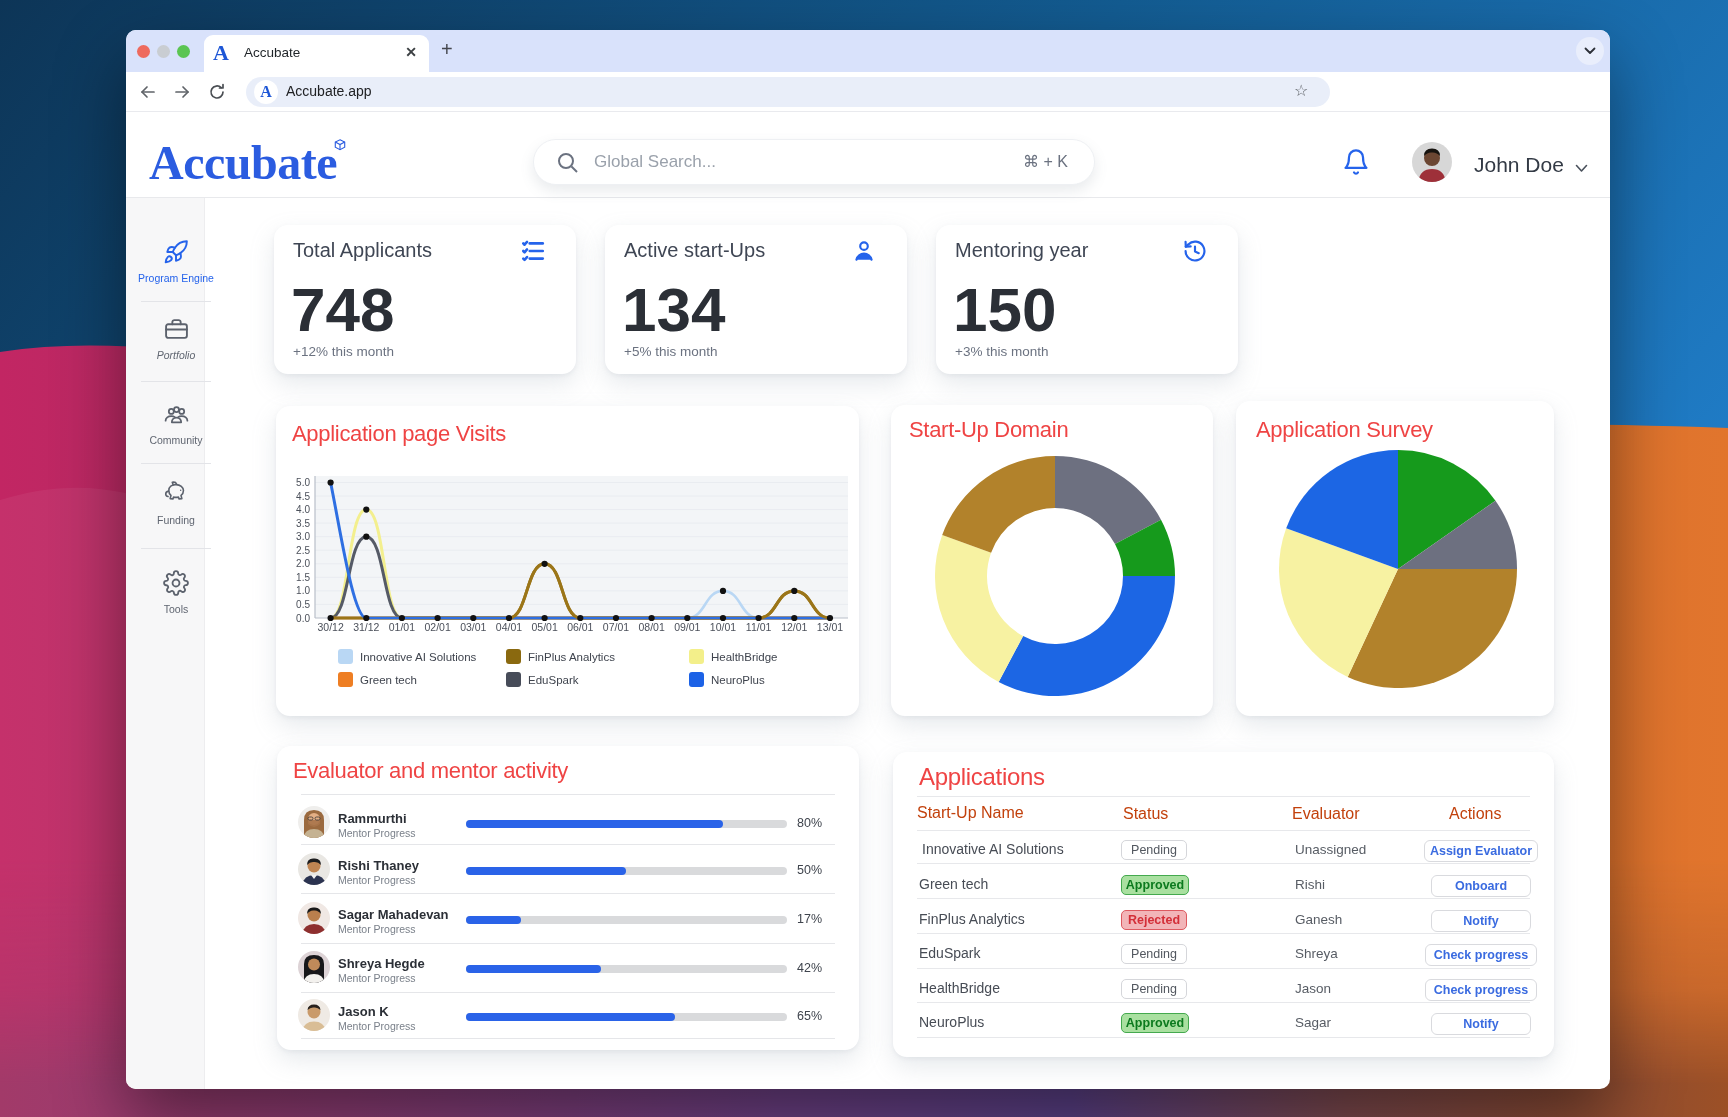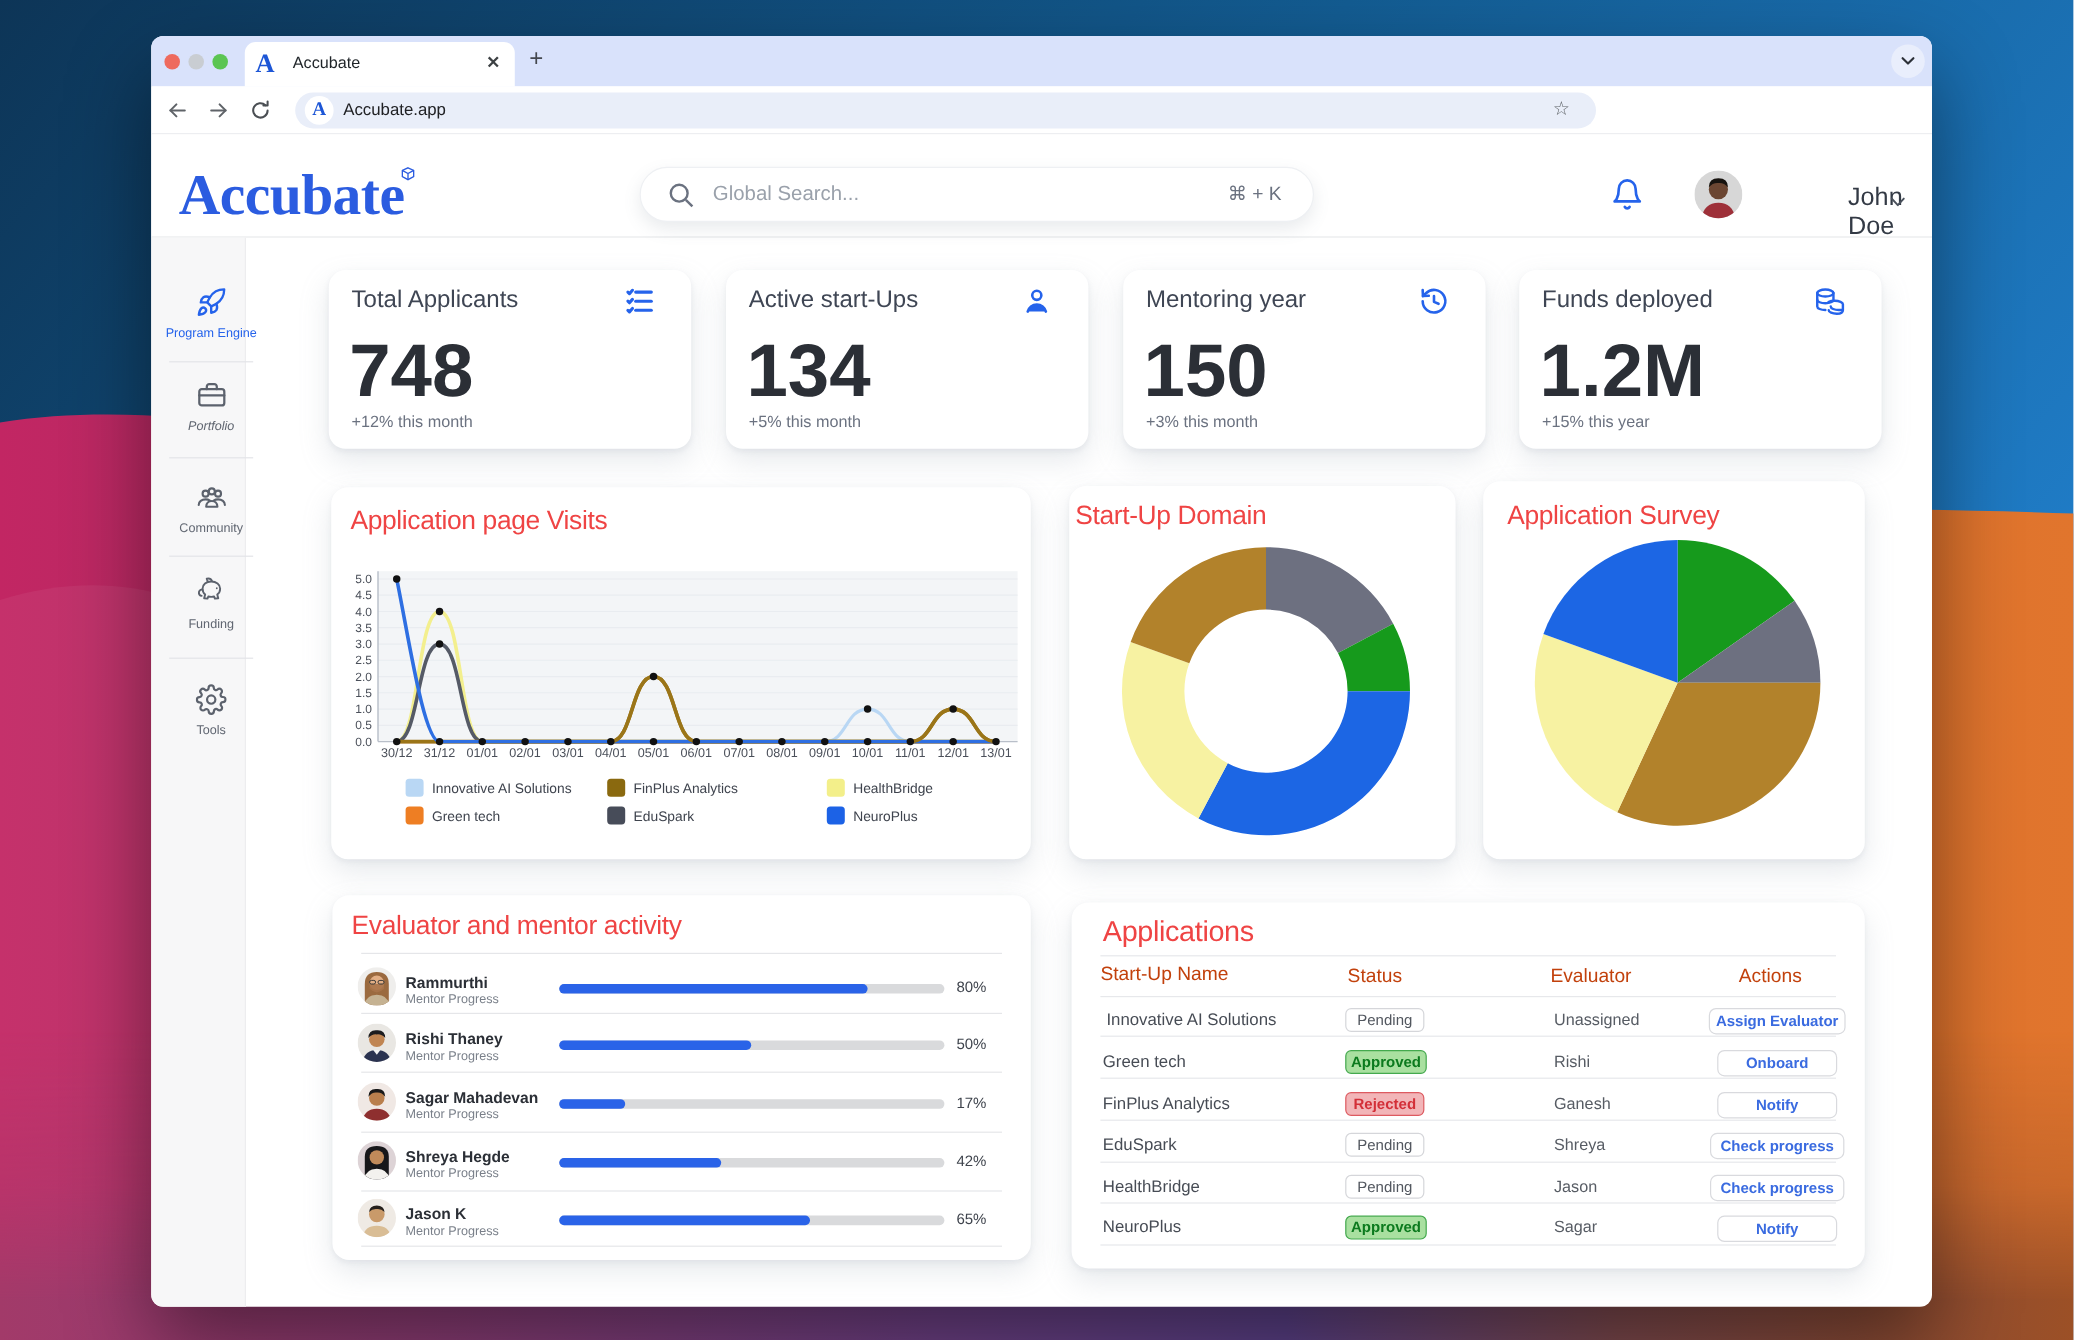--- a/index.html
+++ b/index.html
@@ -18,21 +18,21 @@
 #urlpill { position:absolute; left:120px; top:5px; width:1084px; height:30px; background:#e9eef9; border-radius:15px; }
 #urlfav { position:absolute; left:8px; top:3px; width:24px; height:24px; background:#fff; border-radius:50%; text-align:center; font-family:"Liberation Serif",serif; font-weight:bold; color:#1d56d6; font-size:16px; line-height:24px; }
 #urltxt { position:absolute; left:40px; top:6px; font-size:14px; color:#202124; }
 #star { position:absolute; left:1048px; top:4px; font-size:16px; color:#5f6368; }
 
 #apphead { position:absolute; left:0; top:82px; width:1484px; height:86px; background:#fff; border-bottom:1px solid #e8e9ec; }
 #logo { position:absolute; left:23px; top:23px; font-family:"Liberation Serif",serif; font-weight:bold; font-size:48px; color:#2b5ce0; letter-spacing:-0.5px; }
 #searchbar { position:absolute; left:407px; top:27px; width:562px; height:46px; background:#fff; border:1px solid #eef0f3; border-radius:23px; box-shadow:0 6px 14px rgba(99,115,129,0.14); }
 #searchtxt { position:absolute; left:60px; top:12px; font-size:17px; color:#9aa1ab; }
 #cmdk { position:absolute; right:26px; top:12px; font-size:16px; color:#6b7280; }
-#johndoe { position:absolute; left:1414px; top:41px; font-size:21px; color:#333a45; }
+#johndoe { position:absolute; left:1348px; top:41px; font-size:21px; color:#333a45; }
 
 #sidebar { position:absolute; left:0; top:168px; width:79px; height:891px; background:#f7f7f8; border-right:1px solid #ededef; }
 .sitem { position:absolute; left:0; width:100px; text-align:center; }
 .sitem .lbl { font-size:10.5px; color:#606671; margin-top:7px; }
 .sitem.act .lbl { color:#2563eb; }
 .sdiv { position:absolute; left:15px; width:70px; border-top:1px solid #e3e4e8; }
 
 .card { position:absolute; background:#fff; border-radius:14px; box-shadow:0 2px 4px rgba(145,158,171,0.12), 0 10px 24px rgba(145,158,171,0.22); }
 .stat .t { position:absolute; left:19px; top:14px; font-size:20px; color:#3f4654; }
 .stat .ic { position:absolute; right:30px; top:13px; }
@@ -242,32 +242,20 @@
   </div>
   <div class="card stat" style="left:810px;top:195px;width:302px;height:149px;">
     <div class="t">Mentoring year</div>
     <svg class="ic" width="26" height="26" viewBox="0 0 24 24" fill="none" stroke="#2563eb" stroke-width="2" stroke-linecap="round" stroke-linejoin="round">
         <path d="M3.3 12a8.7 8.7 0 1 0 2.5-6.1L3.5 8"></path>
         <polyline points="3.3,3.5 3.5,8 8,7.8"></polyline>
         <polyline points="12,8 12,12.5 15.5,14"></polyline>
       </svg>
     <div class="n">150</div>
     <div class="s">+3% this month</div>
-  </div>
-  <div class="card stat" style="left:1140px;top:195px;width:302px;height:149px;">
-    <div class="t">Funds deployed</div>
-    <svg class="ic" width="27" height="27" viewBox="0 0 24 24" fill="none" stroke="#2563eb" stroke-width="1.8" stroke-linecap="round" stroke-linejoin="round">
-        <ellipse cx="9" cy="5.5" rx="6" ry="2.6"></ellipse>
-        <path d="M3 5.5v5c0 1.4 2.7 2.6 6 2.6s6-1.2 6-2.6v-5"></path>
-        <path d="M3 10.5v5c0 1.4 2.7 2.6 6 2.6"></path>
-        <path d="M13 15.5c0 1.4 2.7 2.6 6 2.6s2-.1 2-.1"></path>
-        <path d="M11.5 18.2c0 1.4 2.7 2.6 6 2.6 3.3 0 4.5-1.2 4.5-2.6v-4.4c0-1.4-2.7-2.6-6-2.6-1.9 0-3.6.4-4.7 1"></path>
-      </svg>
-    <div class="n">1.2M</div>
-    <div class="s">+15% this year</div>
   </div>
 
   <div class="card" style="left:150px;top:376px;width:583px;height:310px;">
     <div class="ctitle" style="top:15px;left:16px;font-size:22px;">Application page Visits</div>
     <svg width="583" height="310" viewBox="0 0 583 310" style="position:absolute;left:0;top:0;">
       <rect x="39" y="70" width="533" height="142" fill="#f3f5f7"></rect>
       <g stroke="#e9ecf0" stroke-width="1">
         <line x1="39" y1="76.5" x2="572" y2="76.5"></line>
           <line x1="39" y1="90" x2="572" y2="90"></line>
           <line x1="39" y1="103.6" x2="572" y2="103.6"></line>
@@ -356,21 +344,21 @@
           <text x="84" y="278" font-size="11.5" fill="#3f444e">Green tech</text>
         <rect x="230" y="266" width="15" height="15" rx="3" fill="#474c59"></rect>
           <text x="252" y="278" font-size="11.5" fill="#3f444e">EduSpark</text>
         <rect x="413" y="266" width="15" height="15" rx="3" fill="#1c62e6"></rect>
           <text x="435" y="278" font-size="11.5" fill="#3f444e">NeuroPlus</text>
       </g>
     </svg>
   </div>
 
   <div class="card" style="left:765px;top:375px;width:322px;height:311px;">
-    <div class="ctitle" style="top:12px;left:5px;font-size:22px;">Start-Up Domain</div>
+    <div class="ctitle" style="top:12px;left:18px;font-size:22px;">Start-Up Domain</div>
     <svg width="322" height="311" viewBox="0 0 322 311" style="position:absolute;left:0;top:0;">
       <path d="M164.0,51.0 A120,120 0 0 1 270.0,114.7 L224.0,139.1 A68,68 0 0 0 164.0,103.0 Z" fill="#6d7080"></path>
       <path d="M270.0,114.7 A120,120 0 0 1 284.0,171.0 L232.0,171.0 A68,68 0 0 0 224.0,139.1 Z" fill="#169a1c"></path>
       <path d="M284.0,171.0 A120,120 0 0 1 107.7,277.0 L132.1,231.0 A68,68 0 0 0 232.0,171.0 Z" fill="#1c66e4"></path>
       <path d="M107.7,277.0 A120,120 0 0 1 51.2,130.0 L100.1,147.7 A68,68 0 0 0 132.1,231.0 Z" fill="#f7f2a2"></path>
       <path d="M51.2,130.0 A120,120 0 0 1 164.0,51.0 L164.0,103.0 A68,68 0 0 0 100.1,147.7 Z" fill="#b2822b"></path>
     </svg>
   </div>
 
   <div class="card" style="left:1110px;top:371px;width:318px;height:315px;">

